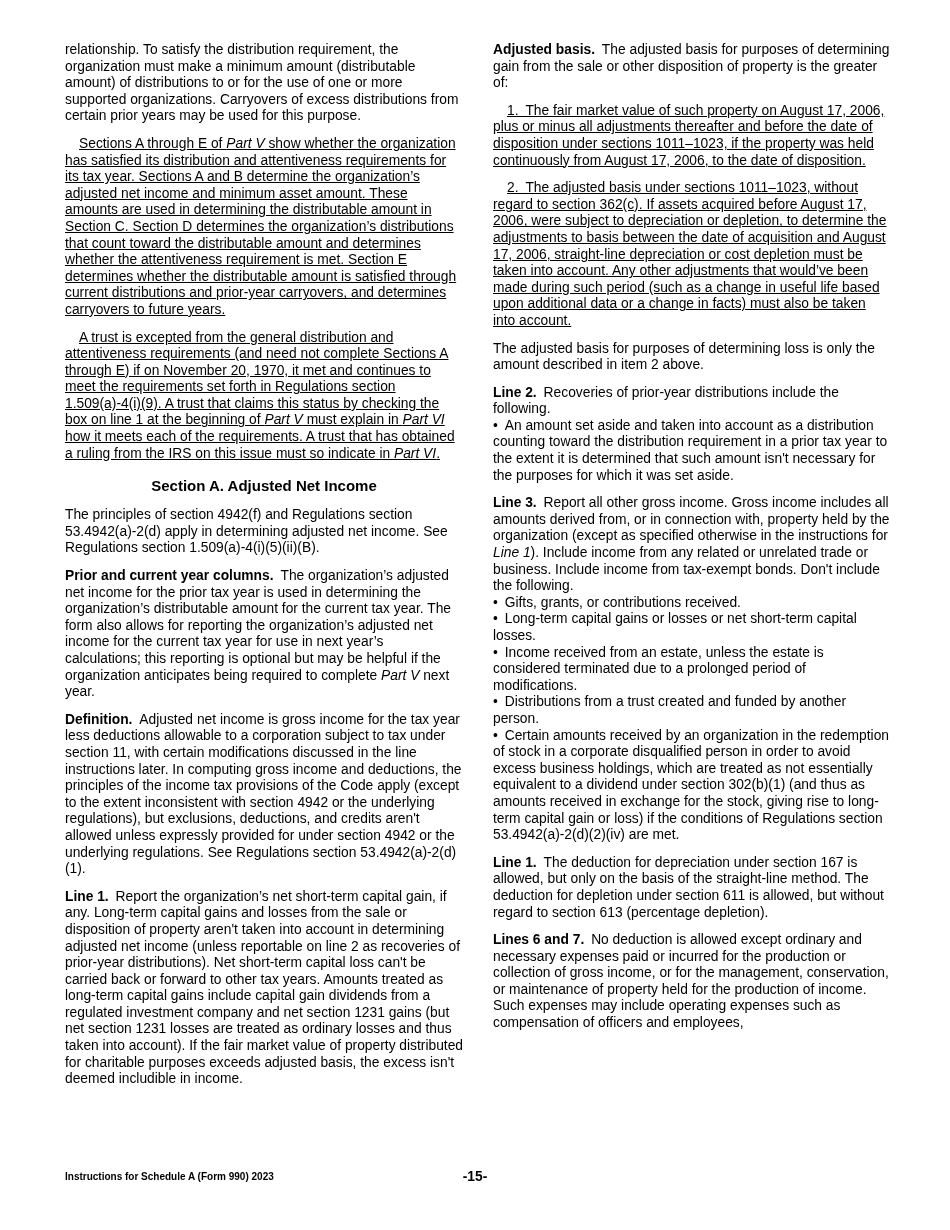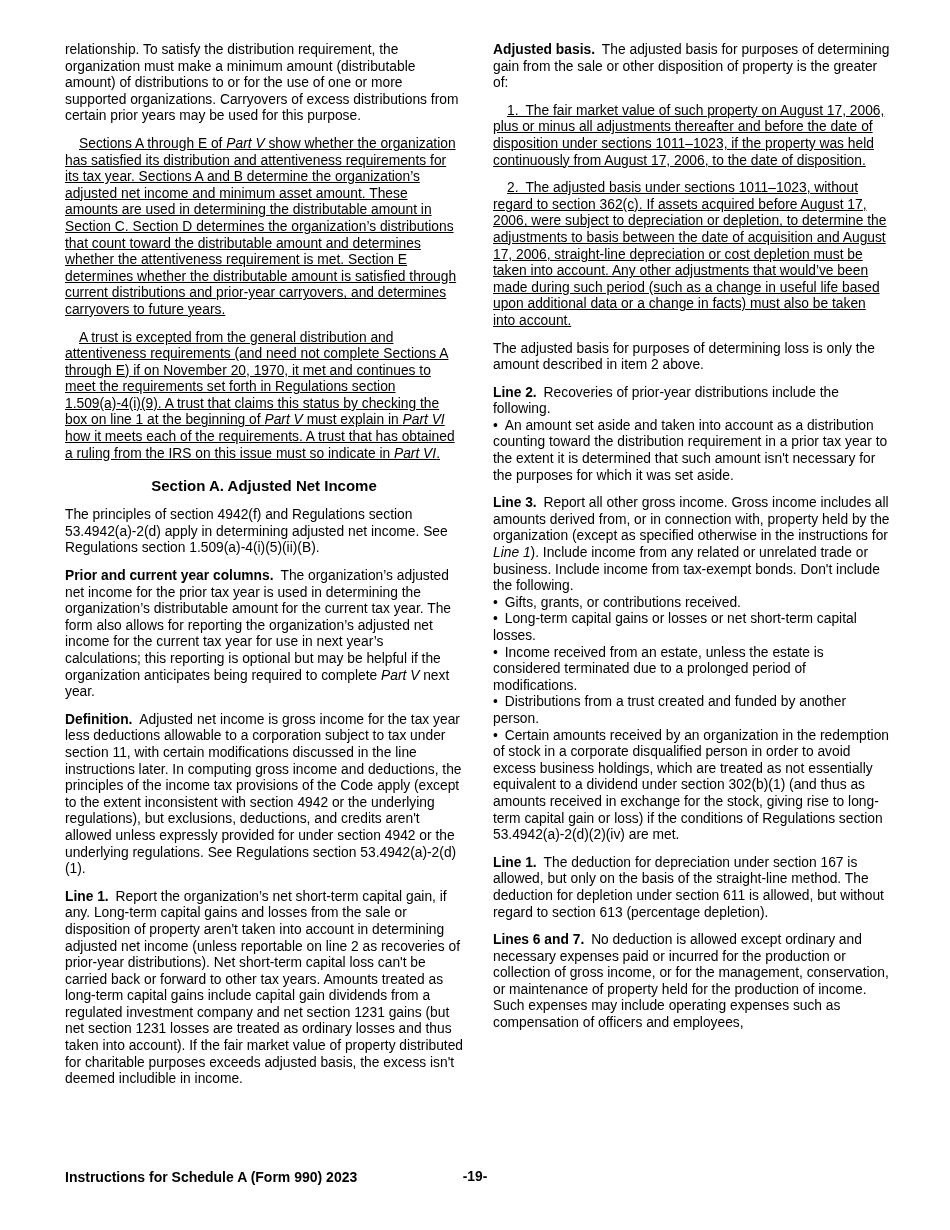--- a/index.html
+++ b/index.html
@@ -41,21 +41,21 @@
   }
 
   .b { font-weight: bold; }
   .i { font-style: italic; }
 
   .footer-left {
     position: absolute;
     top: 1169px;
     left: 65px;
     font-weight: bold;
-    font-size: 14px;
+    font-size: 10px;
   }
   .footer-page {
     position: absolute;
     top: 1169px;
     left: 0;
     width: 950px;
     text-align: center;
     font-weight: bold;
     font-size: 13.8px;
   }
@@ -84,14 +84,14 @@
       <p class="para"><span class="b">Line 3.</span><span> Report all other gross income. Gross income includes all amounts derived from, or in connection with, property held by the organization (except as specified otherwise in the instructions for </span><span class="i">Line 1</span><span>). Include income from any related or unrelated trade or business. Include income from tax-exempt bonds. Don't include the following.</span></p>
       <p class="bullet"><span>• </span><span>Gifts, grants, or contributions received.</span></p>
       <p class="bullet"><span>• </span><span>Long-term capital gains or losses or net short-term capital losses.</span></p>
       <p class="bullet"><span>• </span><span>Income received from an estate, unless the estate is considered terminated due to a prolonged period of modifications.</span></p>
       <p class="bullet"><span>• </span><span>Distributions from a trust created and funded by another person.</span></p>
       <p class="bullet"><span>• </span><span>Certain amounts received by an organization in the redemption of stock in a corporate disqualified person in order to avoid excess business holdings, which are treated as not essentially equivalent to a dividend under section 302(b)(1) (and thus as amounts received in exchange for the stock, giving rise to long-term capital gain or loss) if the conditions of Regulations section 53.4942(a)-2(d)(2)(iv) are met.</span></p>
       <p class="para"><span class="b">Line 1.</span><span> The deduction for depreciation under section 167 is allowed, but only on the basis of the straight-line method. The deduction for depletion under section 611 is allowed, but without regard to section 613 (percentage depletion).</span></p>
       <p class="para"><span class="b">Lines 6 and 7.</span><span> No deduction is allowed except ordinary and necessary expenses paid or incurred for the production or collection of gross income, or for the management, conservation, or maintenance of property held for the production of income. Such expenses may include operating expenses such as compensation of officers and employees,</span></p>
     </div>
   <div class="footer-left">Instructions for Schedule A (Form 990) 2023</div>
-  <div class="footer-page">-19-</div>
+  <div class="footer-page">-15-</div>
 </div>
 
 </body></html>

